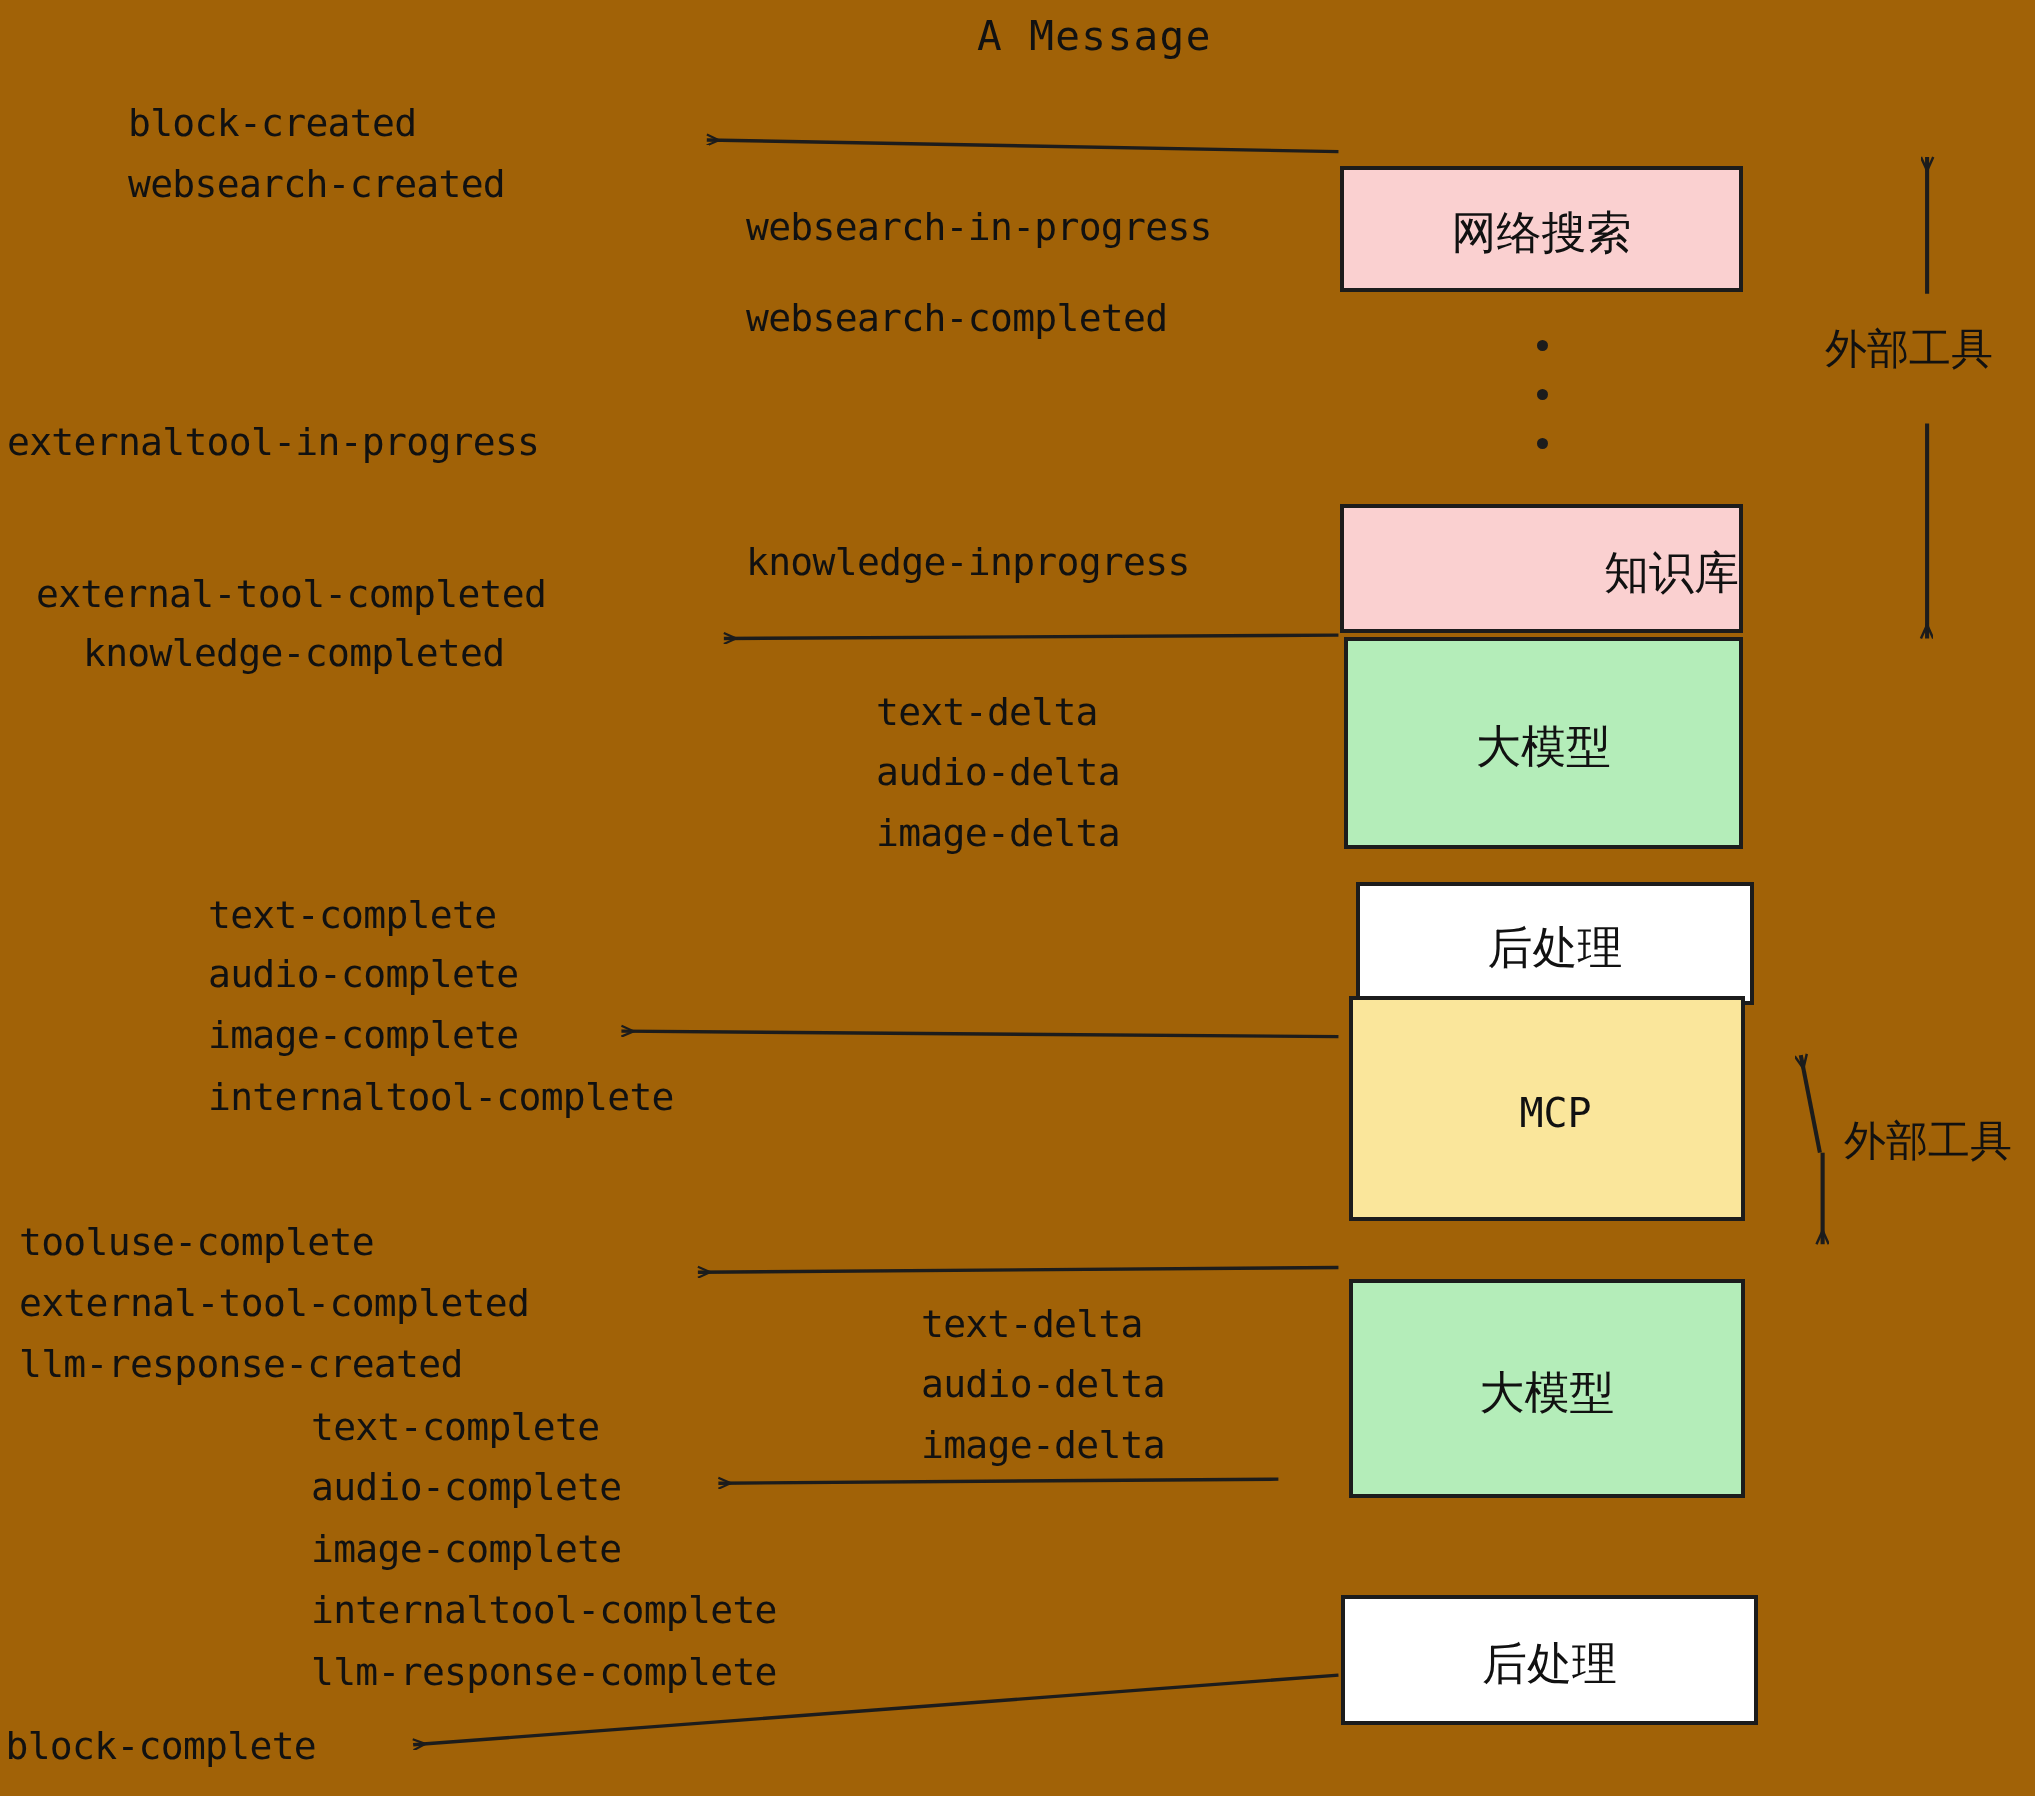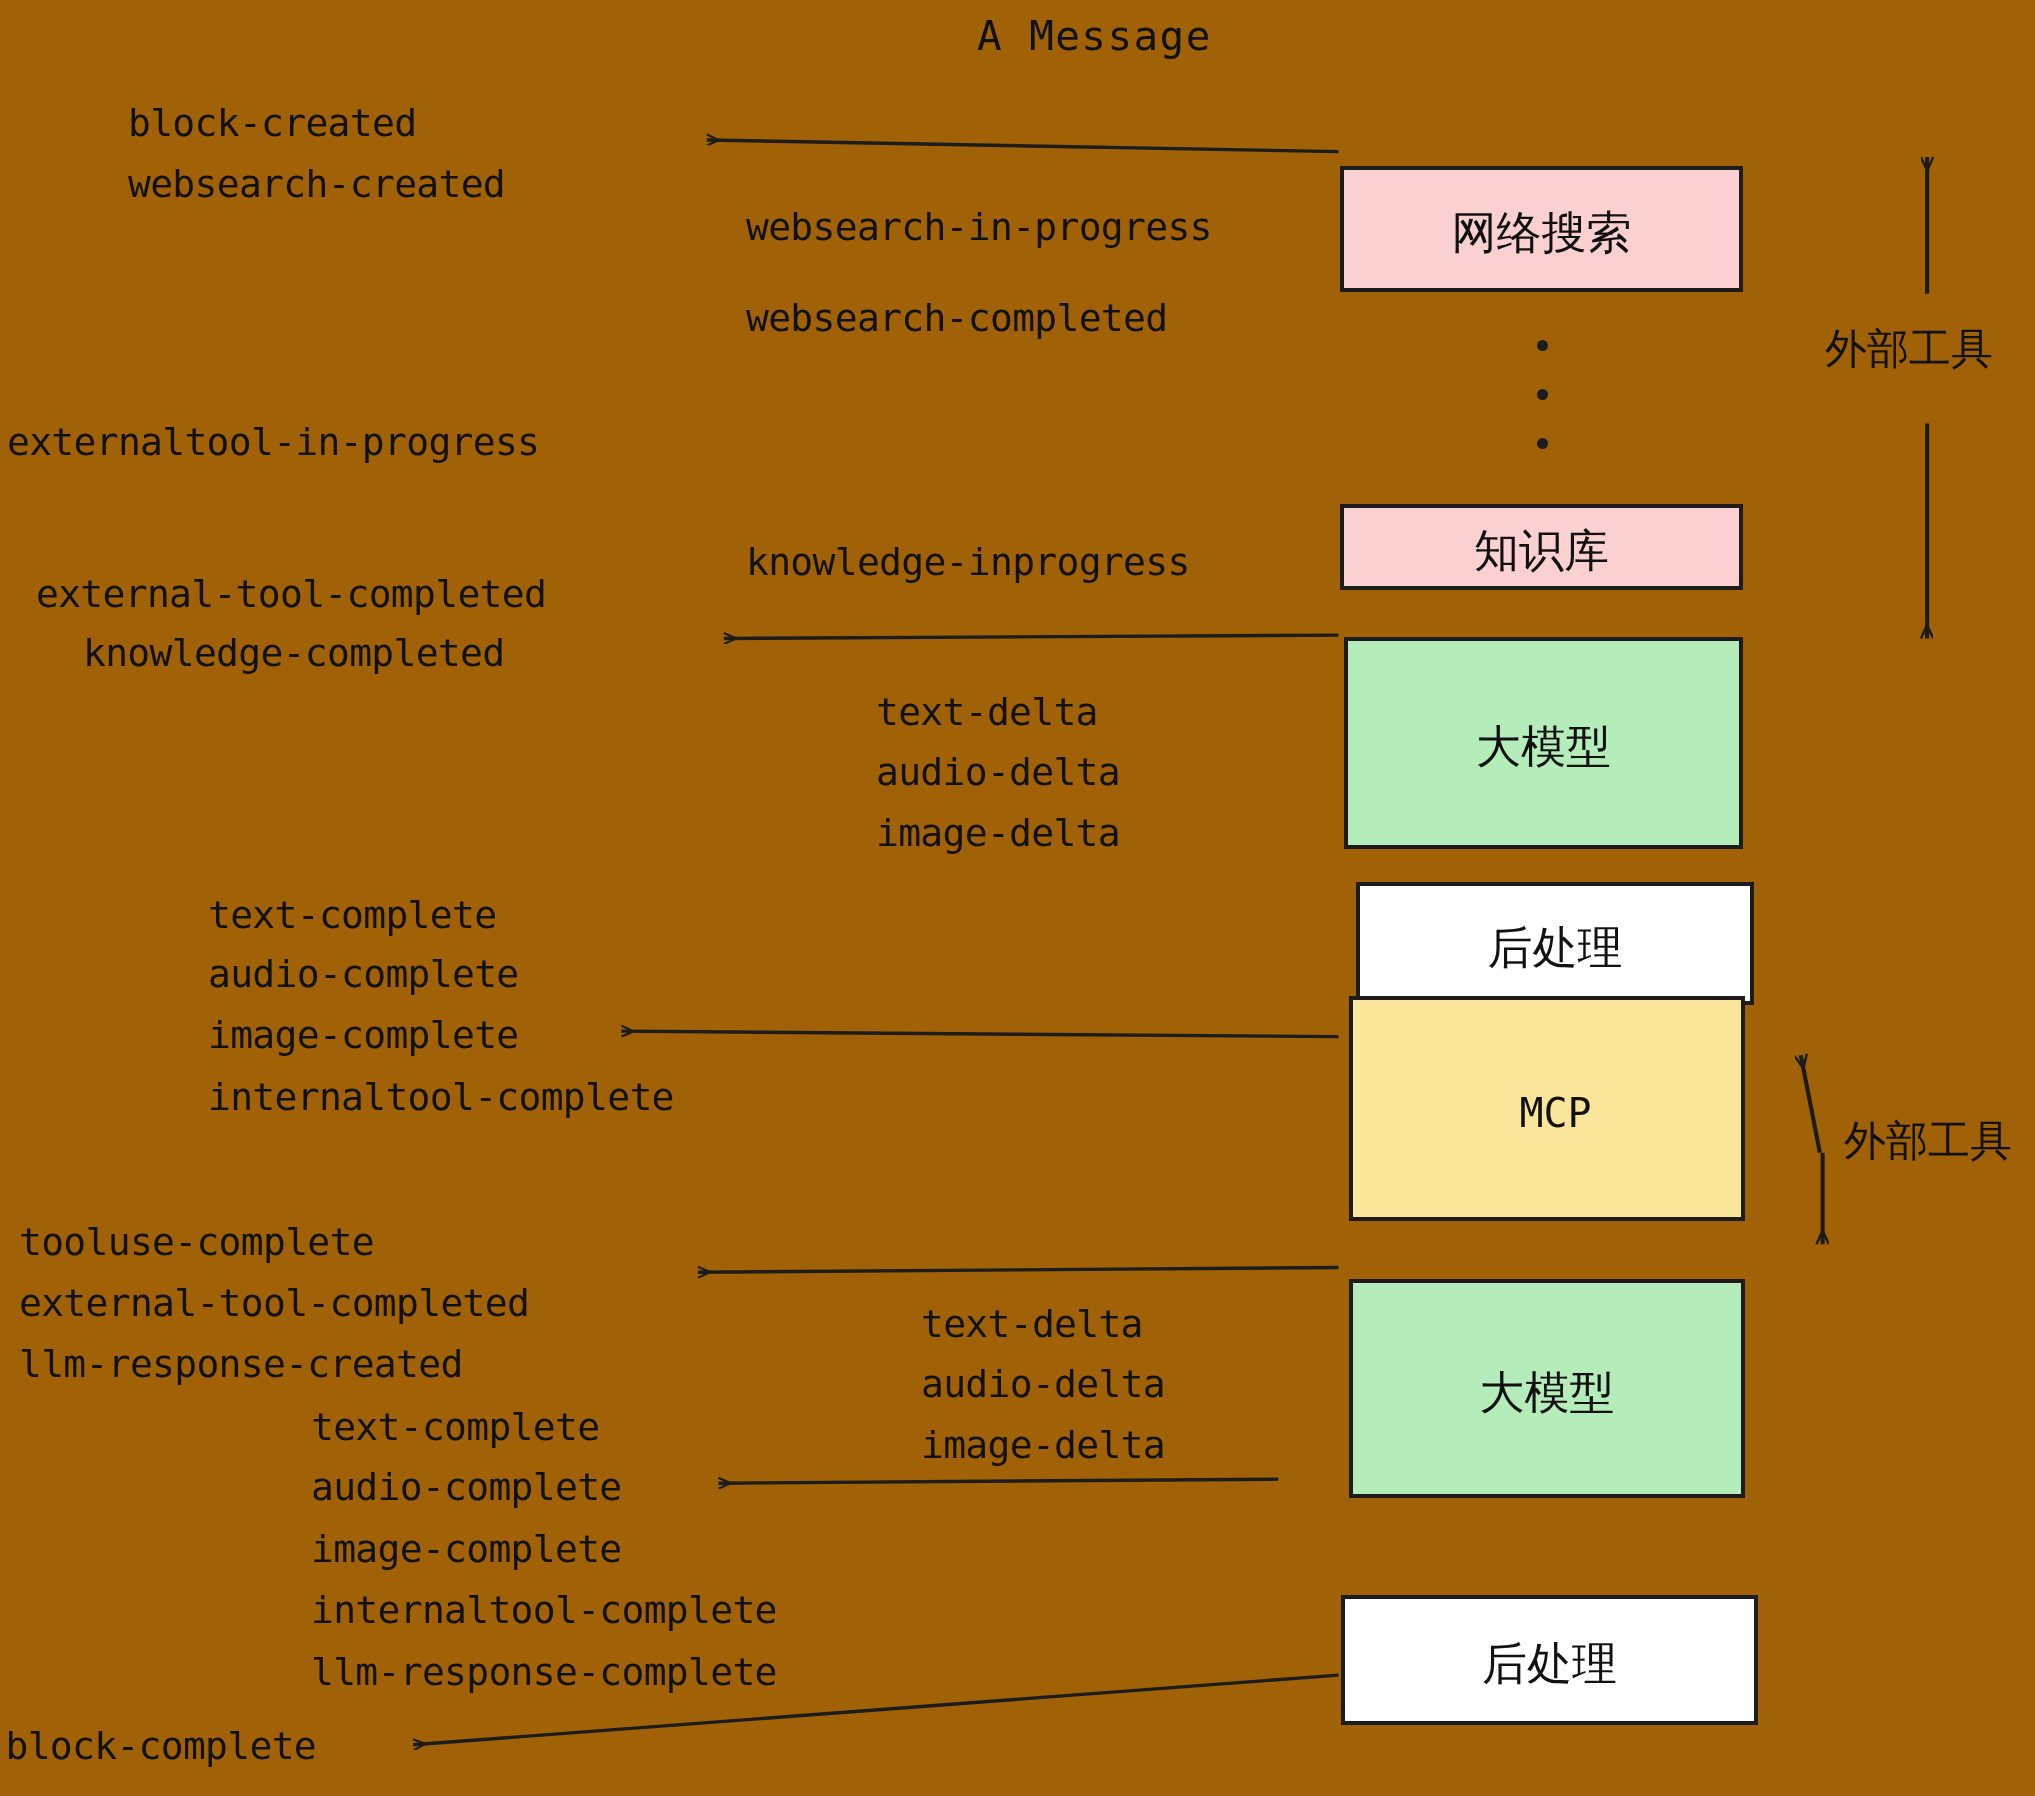--- a/index.html
+++ b/index.html
@@ -122,21 +122,21 @@
   <div class="node" style="left:1340px; top:166px; width:403px; height:126px; background:#fad0d0;">
     <span class="node-label">网络搜索</span>
   </div>
 
   <div class="vdots" style="left:1537px; top:340px; width:11px; height:109px;">
     <span></span>
     <span></span>
     <span></span>
   </div>
 
-  <div class="node" style="left:1340px; top:504px; width:403px; height:86px; background:#fad0d0;">
+  <div class="node" style="left:1340px; top:504px; width:403px; height:129px; background:#fad0d0;justify-content:flex-end;">
     <span class="node-label">知识库</span>
   </div>
 
   <div class="node" style="left:1344px; top:637px; width:399px; height:212px; background:#b4edb9;">
     <span class="node-label">大模型</span>
   </div>
 
   <div class="node" style="left:1356px; top:882px; width:398px; height:123px; background:#ffffff;">
     <span class="node-label">后处理</span>
   </div>

